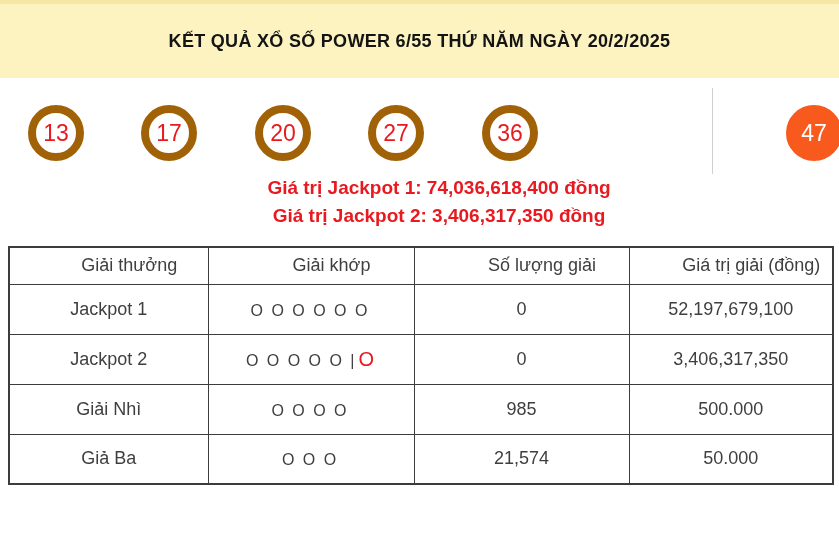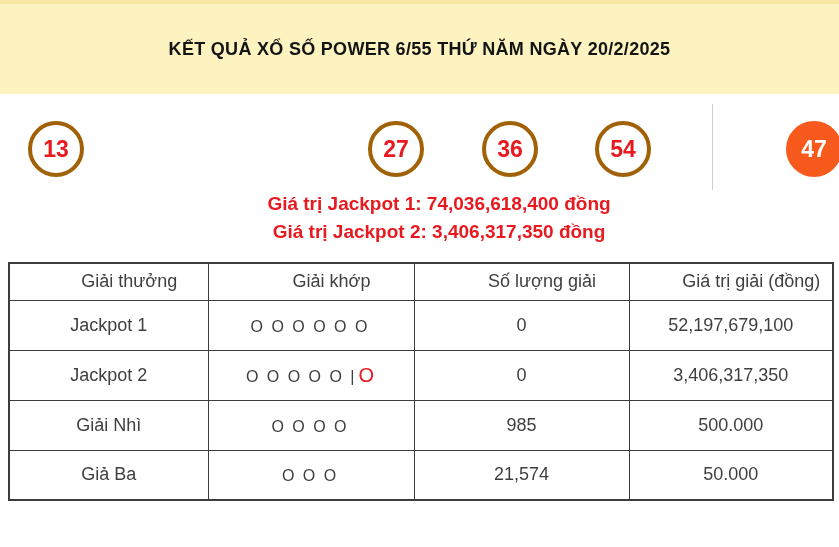--- a/index.html
+++ b/index.html
@@ -3,35 +3,35 @@
 <meta charset="utf-8">
 <style>
   * { margin: 0; padding: 0; box-sizing: border-box; }
   html, body {
     width: 839px; height: 547px;
     background: #ffffff;
     font-family: "Liberation Sans", sans-serif;
     overflow: hidden;
   }
   .header {
-    height: 94px;
+    height: 78px;
     background: var(--header-bg, #fdf3c0);
     border-top: 4px solid #f6e7a4;
     display: flex; align-items: center; justify-content: center;
   }
   .page-title {
     font-size: 18px; font-weight: 700; color: #141414; letter-spacing: 0.3px;
   }
   .balls-area { position: relative; height: 96px; }
   .ball {
     position: absolute; top: 27px;
     width: 56px; height: 56px; border-radius: 50%;
-    background: #fff; border: 4px solid #a16207;
+    background: #fff; border: 8px solid #a16207;
     display: flex; align-items: center; justify-content: center;
-    font-size: 23px; font-weight: 700; color: var(--number-red, #e8191f);
+    font-size: 23px; font-weight: 400; color: var(--number-red, #e8191f);
   }
   .ball-0 { left: 28px; }  .ball-1 { left: 141px; } .ball-2 { left: 255px; }
   .ball-3 { left: 368px; } .ball-4 { left: 482px; } .ball-5 { left: 595px; }
   .ball-separator {
     position: absolute; left: 712px; top: 10px;
     width: 1px; height: 86px; background: #cfcfcf;
   }
   .ball-power {
     left: 786px;
     background: var(--power-orange, #f85a1d);
@@ -60,23 +60,24 @@
 </style>
 </head>
 <body>
 
 <div class="header">
   <div class="page-title">KẾT QUẢ XỔ SỐ POWER 6/55 THỨ NĂM NGÀY 20/2/2025</div>
 </div>
 
 <div class="balls-area">
   <div class="ball ball-0">13</div>
+  <div class="ball ball-1">17</div>
+  <div class="ball ball-2">20</div>
   <div class="ball ball-3">27</div>
   <div class="ball ball-4">36</div>
-  <div class="ball ball-5">54</div>
   <div class="ball-separator"></div>
   <div class="ball ball-power">47</div>
 </div>
 
 <div class="jackpots">
   <div class="jackpot-line">Giá trị Jackpot 1: 74,036,618,400 đồng</div>
   <div class="jackpot-line">Giá trị Jackpot 2: 3,406,317,350 đồng</div>
 </div>
 
 <table class="prize-table">

